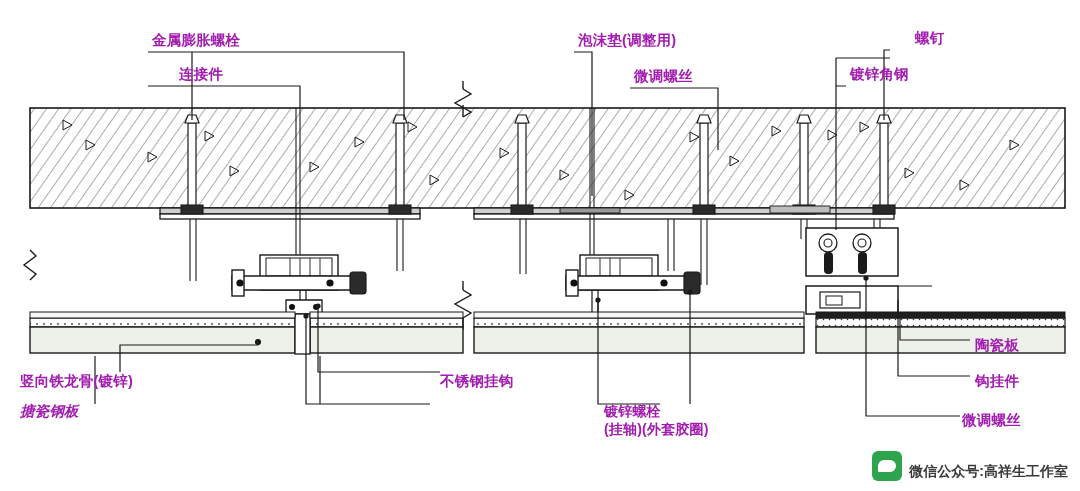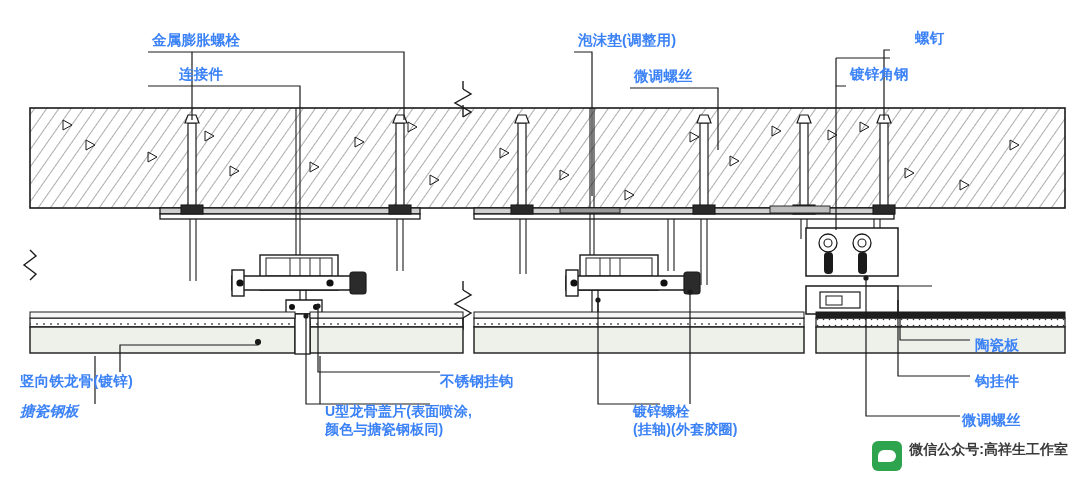--- a/index.html
+++ b/index.html
@@ -20,40 +20,40 @@
     left: 0; top: 0;
     width: 1080px;
     height: 491px;
   }
   .lbl {
     position: absolute;
     font-size: 14.5px;
     font-weight: bold;
     line-height: 1.25;
     white-space: pre;
-    color: #3b82f6;
+    color: #a21caf;
     letter-spacing: 0.2px;
   }
   .lbl.small {
     font-size: 14px;
   }
   svg.overlay {
     position: absolute;
     left: 0; top: 0;
     width: 1080px;
     height: 491px;
     pointer-events: none;
   }
   .wm {
     position: absolute;
     right: 8px;
     bottom: 8px;
     height: 40px;
     display: flex;
-    align-items: flex-start;
+    align-items: flex-end;
     gap: 7px;
     background: #ffffff;
     padding: 2px 4px;
   }
   .wm-badge {
     width: 30px;
     height: 30px;
     border-radius: 6px;
     background: #2ea44f;
     position: relative;
@@ -309,23 +309,21 @@
   <div class="lbl" style="left:152px; top:31px;">金属膨胀螺栓</div>
   <div class="lbl" style="left:152px; top:65px;margin-left:27px;">连接件</div>
   <div class="lbl" style="left:578px; top:31px;">泡沫垫(调整用)</div>
   <div class="lbl" style="left:634px; top:67px;">微调螺丝</div>
   <div class="lbl" style="left:893px; top:29px;padding-left:22px;">螺钉</div>
   <div class="lbl" style="left:850px; top:65px;">镀锌角钢</div>
 
   <div class="lbl" style="left:20px; top:372px;text-align:center;">竖向铁龙骨(镀锌)</div>
   <div class="lbl" style="left:20px; top:402px;font-style:italic;">搪瓷钢板</div>
   <div class="lbl" style="left:440px; top:372px;">不锈钢挂钩</div>
-  <div class="lbl small" style="left:325px; top:403px;">U型龙骨盖片(表面喷涂,
-颜色与搪瓷钢板同)</div>
-  <div class="lbl small" style="left:604px; top:403px;margin-left:29px;">镀锌螺栓
+  <div class="lbl small" style="left:604px; top:403px;">镀锌螺栓
 (挂轴)(外套胶圈)</div>
   <div class="lbl" style="left:975px; top:336px;">陶瓷板</div>
   <div class="lbl" style="left:975px; top:372px;">钩挂件</div>
   <div class="lbl" style="left:962px; top:411px;">微调螺丝</div>
 
   <div class="wm">
     <div class="wm-badge"></div>
     <div class="wm-text">微信公众号:高祥生工作室</div>
   </div>
 

